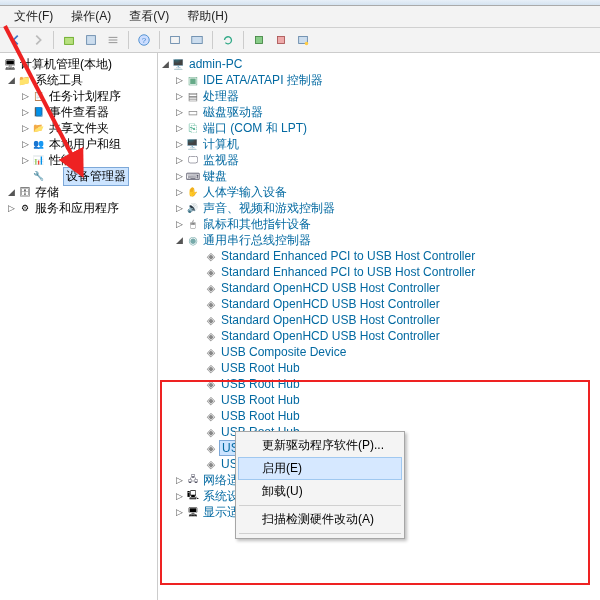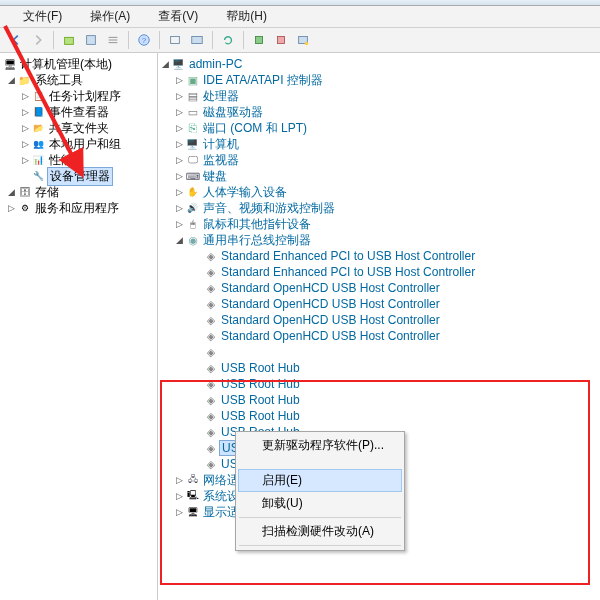--- a/index.html
+++ b/index.html
@@ -12,22 +12,22 @@
     overflow: hidden;
     position: relative;
   }
   .titlebar-strip {
     height: 6px;
     background: linear-gradient(#e8f0f8, #d5e3f1);
     border-bottom: 1px solid #aaa;
   }
   .menubar {
     display: flex;
-    gap: 28px;
-    padding: 2px 23px;
+    gap: 18px;
+    padding: 2px 14px;
     background: #f3f3f3;
     border-bottom: 1px solid #d0d0d0;
   }
   .menubar span { color: #222; cursor: default; }
   .toolbar {
     display: flex;
     align-items: center;
     padding: 2px 6px;
     gap: 2px;
     background: #f3f3f3;
@@ -50,21 +50,21 @@
     border-right: 1px solid #ccc;
     overflow: hidden;
     position: relative;
     padding-top: 3px;
   }
   .tree-item { display: flex; align-items: center; height: 16px; white-space: nowrap; cursor: default;}
   .tree-item .tw { width:11px; text-align:center; font-size:9px; color:#555;}
   .tree-item .ic { width:16px; height:14px; display:flex; align-items:center; justify-content:center;}
   .tree-item .lb { padding-left:2px; }
   .tree-item.selected { }
-  .tree-item.selected .lb { background:#cce4ff; border:1px solid #7da8d8; padding:0 2px; }
+  .tree-item.selected .lb { background:#cce4ff; border:1px solid #7da8d8; padding:0 2px;margin-left:16px; }
   .right-pane {
     flex:1;
     padding: 3px 0;
     overflow: hidden;
     position: relative;
   }
   .dev-row { display:flex; align-items:center; height:16px; white-space:nowrap; cursor:default;}
   .dev-row .tw { width:11px; text-align:center; font-size:9px; color:#555;}
   .dev-row .ic { width:16px; display:flex; align-items:center; justify-content:center;}
   .dev-row .lb { padding-left:2px; color:#0369a1;}
@@ -116,21 +116,21 @@
     left: 235px;
     top: 431px;
     width: 170px;
     background:#f4f4f4;
     border:1px solid #a6a6a6;
     box-shadow: 2px 2px 3px rgba(0,0,0,0.25);
     padding:2px;
     z-index:50;
   }
   .context-menu .mi { padding:3px 8px 3px 24px; cursor:default;}
-  .context-menu .mi.hl { background:#d6e8ff; border:1px solid #a0c8f0; padding:2px 7px 2px 23px;margin-top:12px;}
+  .context-menu .mi.hl { background:#d6e8ff; border:1px solid #a0c8f0; padding:2px 7px 2px 23px;}
   .context-menu .msep { height:1px; background:#d0d0d0; margin:2px 1px;}
 </style>
 </head>
 <body>
 
 <div class="titlebar-strip"></div>
 
 <div class="menubar">
   <span>文件(F)</span>
   <span>操作(A)</span>
@@ -355,20 +355,21 @@
           <span class="lb">Standard OpenHCD USB Host Controller</span>
         </div>
         <div class="dev-row" style="padding-left: 34px;">
           <span class="tw"></span>
           <span class="ic ig-usbdev"></span>
           <span class="lb">Standard OpenHCD USB Host Controller</span>
         </div>
         <div class="dev-row" style="padding-left: 34px;">
           <span class="tw"></span>
           <span class="ic ig-usbdev"></span>
+          <span class="lb">USB Composite Device</span>
         </div>
         <div class="dev-row" style="padding-left: 34px;">
           <span class="tw"></span>
           <span class="ic ig-usbdev"></span>
           <span class="lb">USB Root Hub</span>
         </div>
         <div class="dev-row" style="padding-left: 34px;">
           <span class="tw"></span>
           <span class="ic ig-usbdev"></span>
           <span class="lb">USB Root Hub</span>

